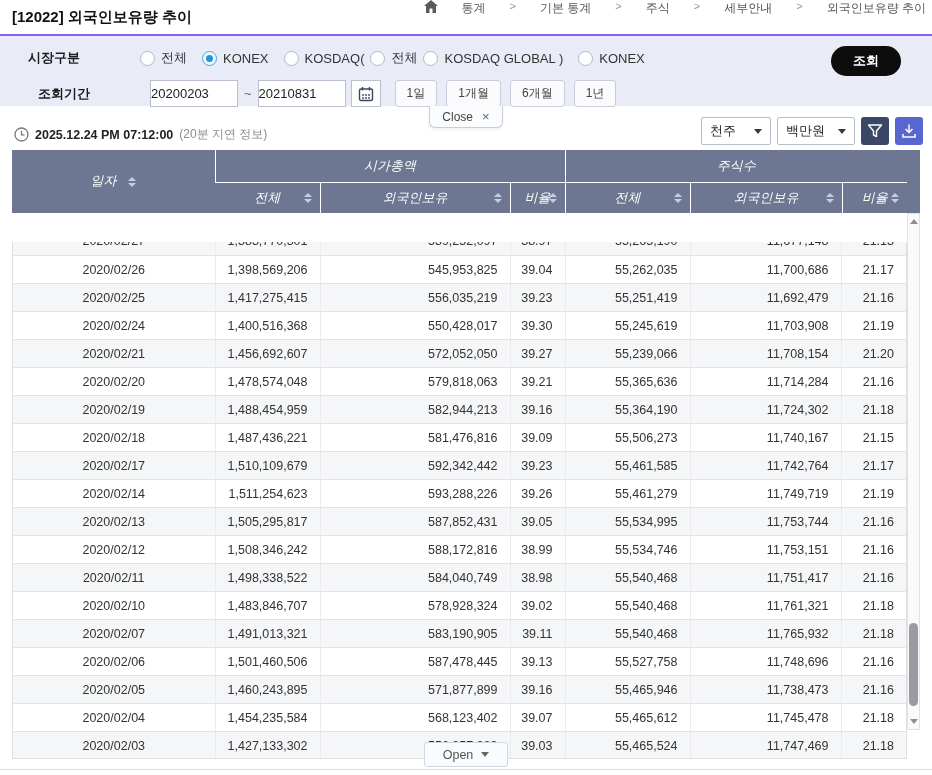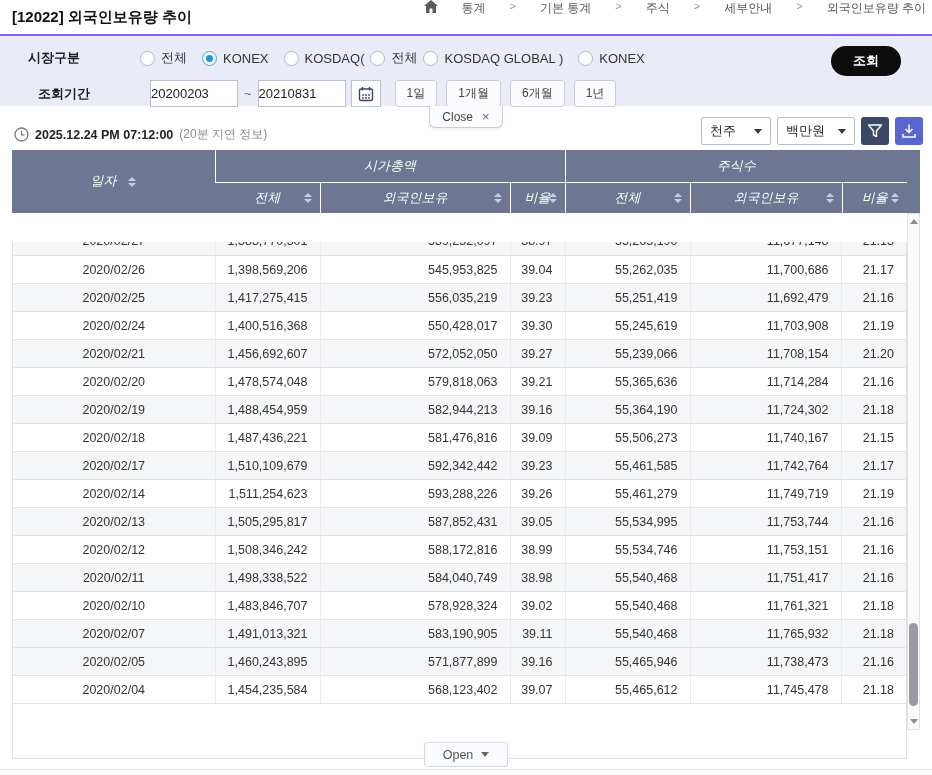--- a/index.html
+++ b/index.html
@@ -406,36 +406,54 @@
   </tr>
             <tr class="alt">
     <td class="date">2020/02/07</td>
     <td class="num">1,491,013,321</td>
     <td class="num">583,190,905</td>
     <td class="num">39.11</td>
     <td class="num">55,540,468</td>
     <td class="num">11,765,932</td>
     <td class="num">21.18</td>
   </tr>
+            <tr>
+    <td class="date">2020/02/06</td>
+    <td class="num">1,501,460,506</td>
+    <td class="num">587,478,445</td>
+    <td class="num">39.13</td>
+    <td class="num">55,527,758</td>
+    <td class="num">11,748,696</td>
+    <td class="num">21.16</td>
+  </tr>
             <tr class="alt">
     <td class="date">2020/02/05</td>
     <td class="num">1,460,243,895</td>
     <td class="num">571,877,899</td>
     <td class="num">39.16</td>
     <td class="num">55,465,946</td>
     <td class="num">11,738,473</td>
     <td class="num">21.16</td>
   </tr>
             <tr>
     <td class="date">2020/02/04</td>
     <td class="num">1,454,235,584</td>
     <td class="num">568,123,402</td>
     <td class="num">39.07</td>
     <td class="num">55,465,612</td>
     <td class="num">11,745,478</td>
+    <td class="num">21.18</td>
+  </tr>
+            <tr class="alt">
+    <td class="date">2020/02/03</td>
+    <td class="num">1,427,133,302</td>
+    <td class="num">556,957,389</td>
+    <td class="num">39.03</td>
+    <td class="num">55,465,524</td>
+    <td class="num">11,747,469</td>
     <td class="num">21.18</td>
   </tr>
           </tbody>
       </table>
     </div>
 
     <div class="vscroll">
       <span class="sb-arrow sb-up">
           <i></i>
         </span>

